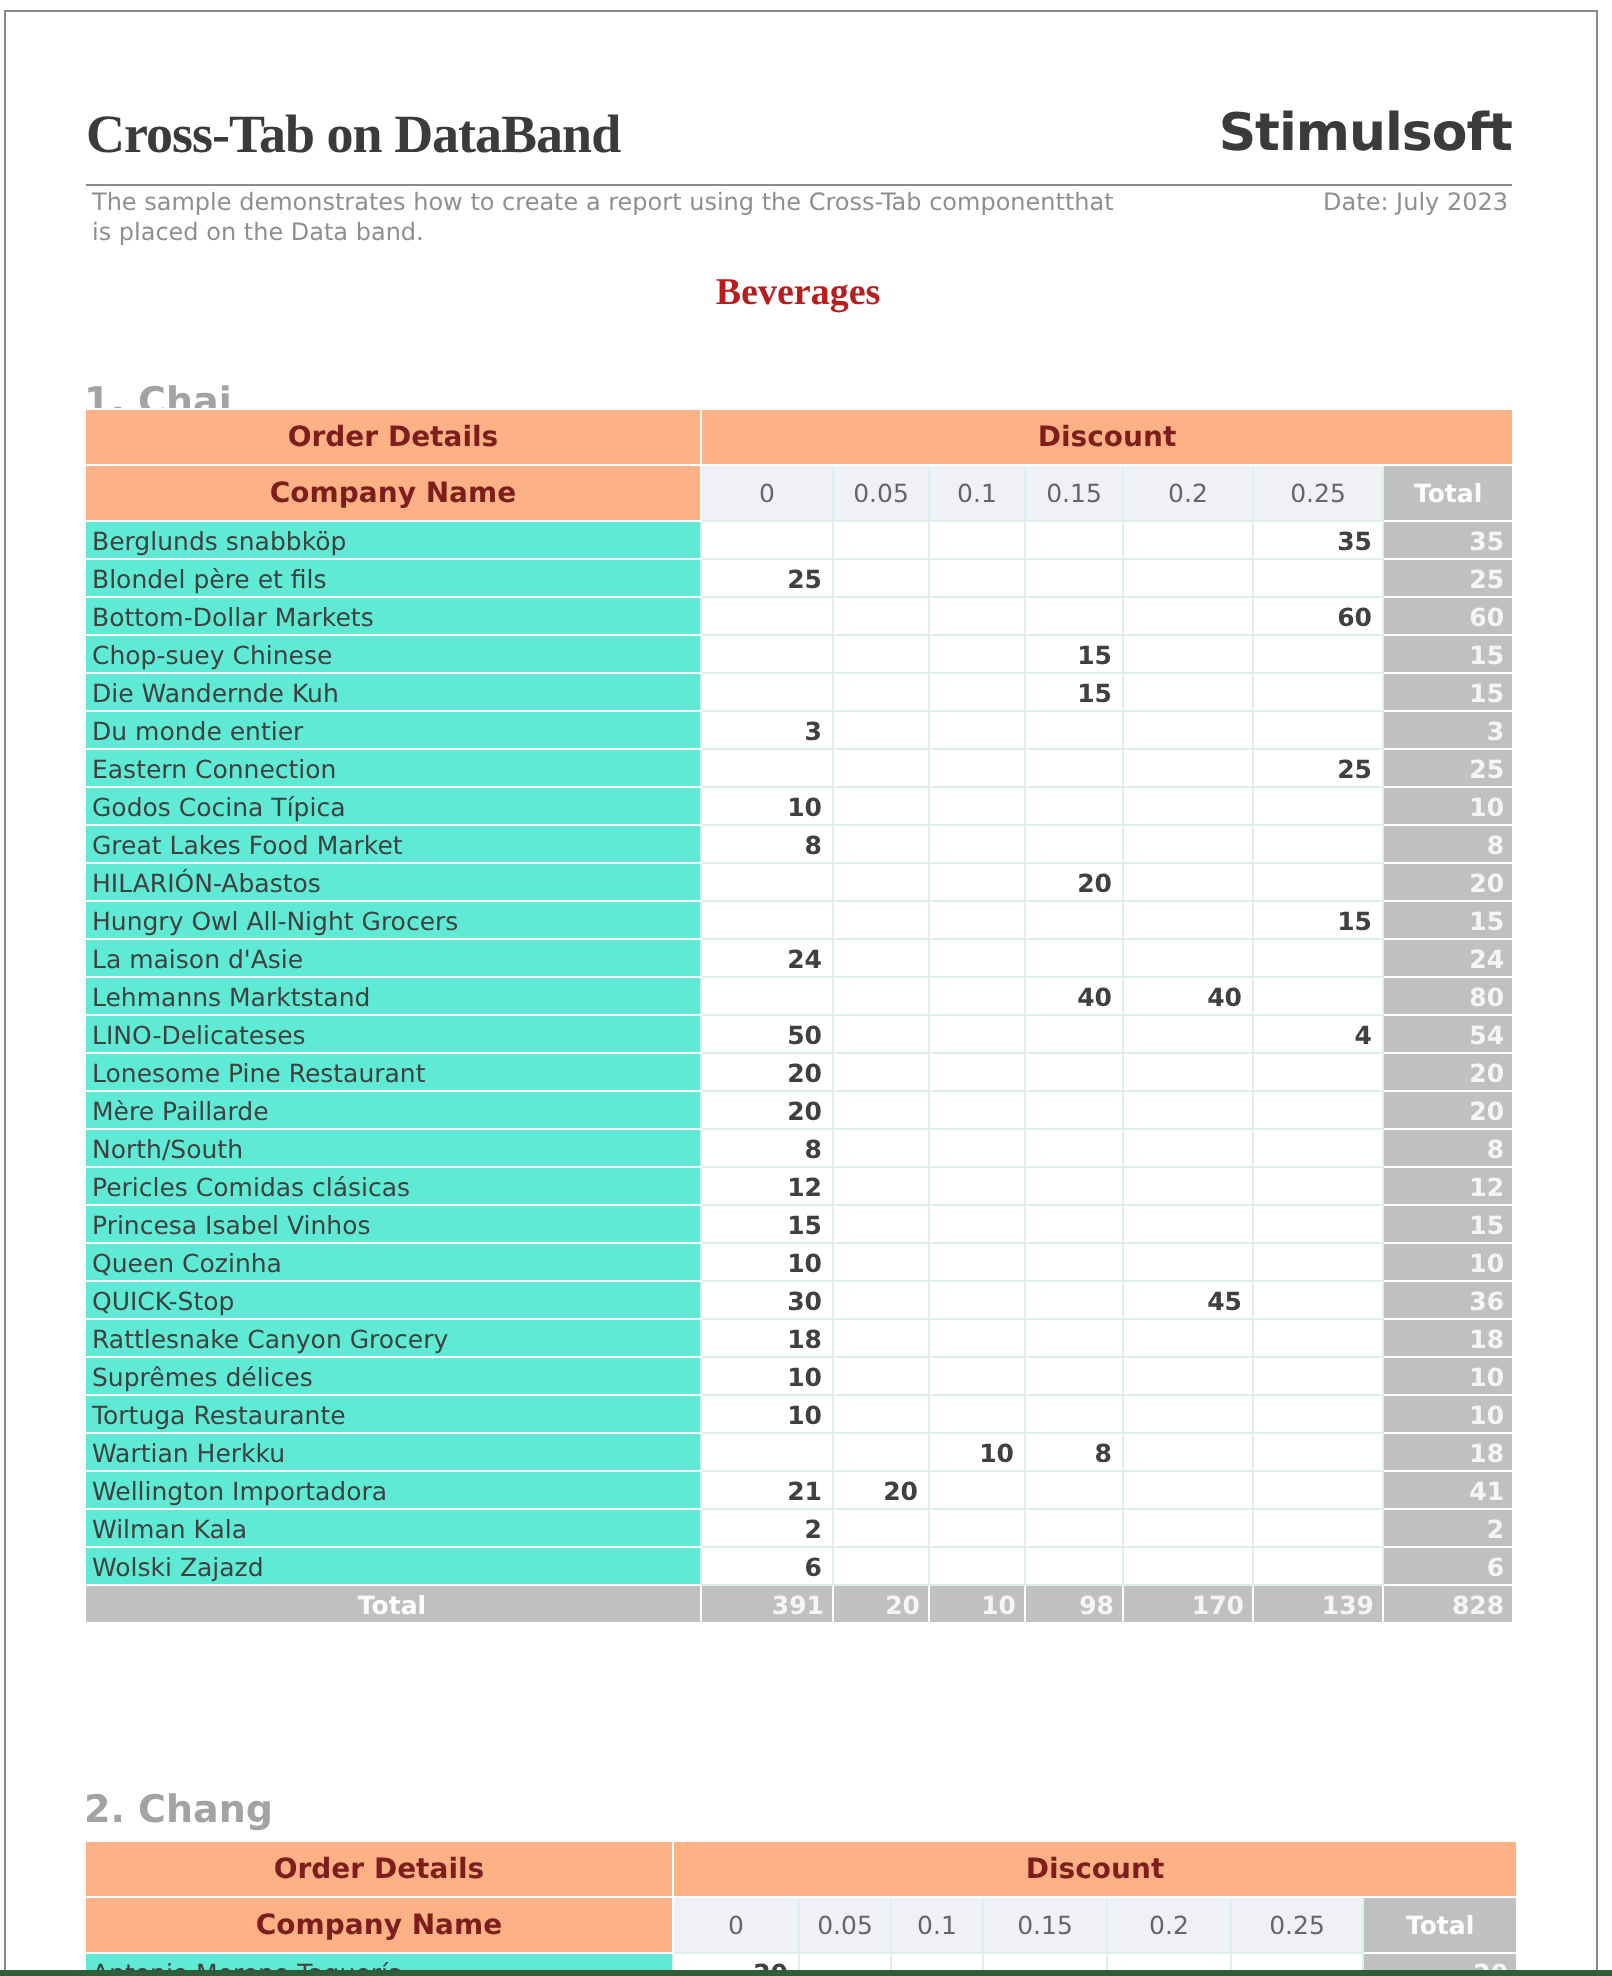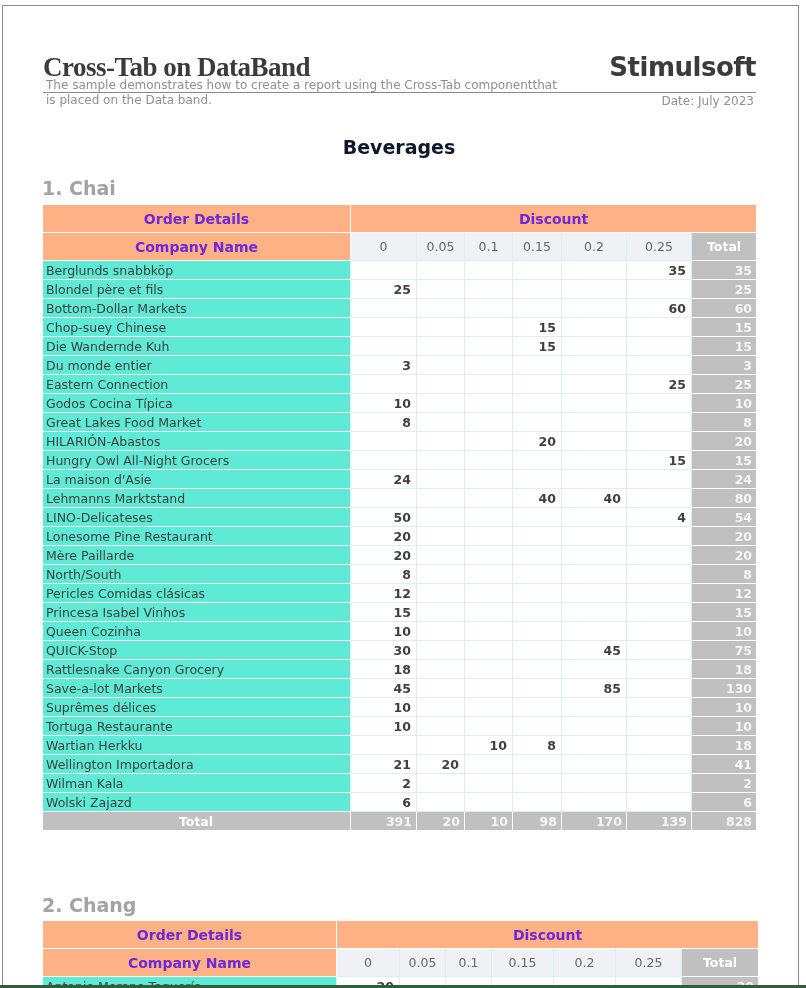--- a/index.html
+++ b/index.html
@@ -1,27 +1,27 @@
 <!DOCTYPE html>
 <html><head>
 <meta charset="utf-8">
 <style>
   html, body { margin:0; padding:0; background:#ffffff; }
   body { width:806px; height:988px; overflow:hidden; position:relative; font-family:"DejaVu Sans", sans-serif; }
   .page { position:absolute; left:2px; top:5px; width:795px; height:1000px; border-left:1px solid #8a8a8a; border-top:1px solid #8a8a8a; border-right:1px solid #8a8a8a; background:#fff; }
   .title { position:absolute; left:43px; top:52px; font-size:27px; font-weight:bold; color:#3b3b3b; letter-spacing:-0.5px; font-family:Liberation Serif, serif; }
   .brand { position:absolute; right:50px; top:52px; font-size:26px; font-weight:bold; color:#3b3b3b; letter-spacing:-0.5px; }
   .rule { position:absolute; left:43px; top:92px; width:713px; height:1px; background:#8a8a8a; }
-  .desc { position:absolute; left:46px; top:78px; width:520px; font-size:12px; line-height:15px; color:#8f8f8f; }
+  .desc { position:absolute; left:46px; top:94px; width:520px; font-size:12px; line-height:15px; color:#8f8f8f; }
   .date { position:absolute; right:52px; top:94px; font-size:12px; color:#8f8f8f; }
-  .category { position:absolute; left:0; width:798px; top:136px; text-align:center; font-size:19px; font-weight:bold; color:#0f172a; }
+  .category { position:absolute; left:0; width:798px; top:136px; text-align:center; font-size:19px; font-weight:bold; color:#b91c1c;font-family:Liberation Serif, serif; }
   .product { position:absolute; left:42px; font-size:19px; font-weight:bold; color:#a3a3a3; }
   table.ct { position:absolute; left:42px; border-collapse:collapse; table-layout:fixed; font-size:12.5px; }
   table.ct td { padding:0 3px; height:18px; border:1px solid #dcefef; white-space:nowrap; overflow:hidden; }
-  .hdr { background:#fdb184; color:#6d28d9; font-weight:bold; text-align:center; font-size:14px; border:1px solid #ffffff !important; }
+  .hdr { background:#fdb184; color:#7f1d1d; font-weight:bold; text-align:center; font-size:14px; border:1px solid #ffffff !important; }
   .hdr1 { height:27px !important; }
   .hdr2 { height:27px !important; }
   .colhdr { background:#eff1f5; color:#666; text-align:center; font-size:12.5px; border:1px solid #dcefef; }
   .tothdr { background:#c0c0c0; color:#ffffff; font-weight:bold; text-align:center; border:1px solid #ffffff !important; }
   .rowname { background:#5eead4; color:#404040; text-align:left; border:1px solid #ffffff !important; border-right:1px solid #dcefef !important; }
   .cell { background:#ffffff; color:#404040; font-weight:bold; text-align:right; padding-right:5px !important; }
   .rowtot { background:#c0c0c0; color:#f5f5f5; font-weight:bold; text-align:right; border:1px solid #ffffff !important; padding-right:4px !important; }
   .gtotal td { background:#c0c0c0; color:#f5f5f5; font-weight:bold; text-align:right; height:27px; border:1px solid #ffffff !important; padding-right:4px !important; }
   .gtotal td.gtlabel { text-align:center; color:#ffffff; }
   .bottom-bar { position:absolute; left:0; top:985px; width:806px; height:3px; background:#2f5e3a; }
@@ -31,21 +31,21 @@
 
 <div class="page"></div>
 
 <div class="title">Cross-Tab on DataBand</div>
 <div class="brand">Stimulsoft</div>
 <div class="rule"></div>
 <div class="desc">The sample demonstrates how to create a report using the Cross-Tab componentthat is placed on the Data band.</div>
 <div class="date">Date: July 2023</div>
 <div class="category">Beverages</div>
 
-<div class="product" style="top:177px;">1. Chai</div>
+<div class="product" style="top:190px;">1. Chai</div>
 <table class="ct" id="ct0" style="top:204px; width:714px;">
   <colgroup>
     <col style="width:308px">
       <col style="width:66px">
       <col style="width:48px">
       <col style="width:48px">
       <col style="width:49px">
       <col style="width:65px">
       <col style="width:65px">
       <col style="width:65px">
@@ -266,41 +266,31 @@
         <td class="rowtot">10</td>
       </tr>
       <tr>
         <td class="rowname">QUICK-Stop</td>
         <td class="cell">30</td>
         <td class="cell"></td>
         <td class="cell"></td>
         <td class="cell"></td>
         <td class="cell">45</td>
         <td class="cell"></td>
-        <td class="rowtot">75</td>
+        <td class="rowtot">36</td>
       </tr>
       <tr>
         <td class="rowname">Rattlesnake Canyon Grocery</td>
         <td class="cell">18</td>
         <td class="cell"></td>
         <td class="cell"></td>
         <td class="cell"></td>
         <td class="cell"></td>
         <td class="cell"></td>
         <td class="rowtot">18</td>
-      </tr>
-      <tr>
-        <td class="rowname">Save-a-lot Markets</td>
-        <td class="cell">45</td>
-        <td class="cell"></td>
-        <td class="cell"></td>
-        <td class="cell"></td>
-        <td class="cell">85</td>
-        <td class="cell"></td>
-        <td class="rowtot">130</td>
       </tr>
       <tr>
         <td class="rowname">Suprêmes délices</td>
         <td class="cell">10</td>
         <td class="cell"></td>
         <td class="cell"></td>
         <td class="cell"></td>
         <td class="cell"></td>
         <td class="cell"></td>
         <td class="rowtot">10</td>

